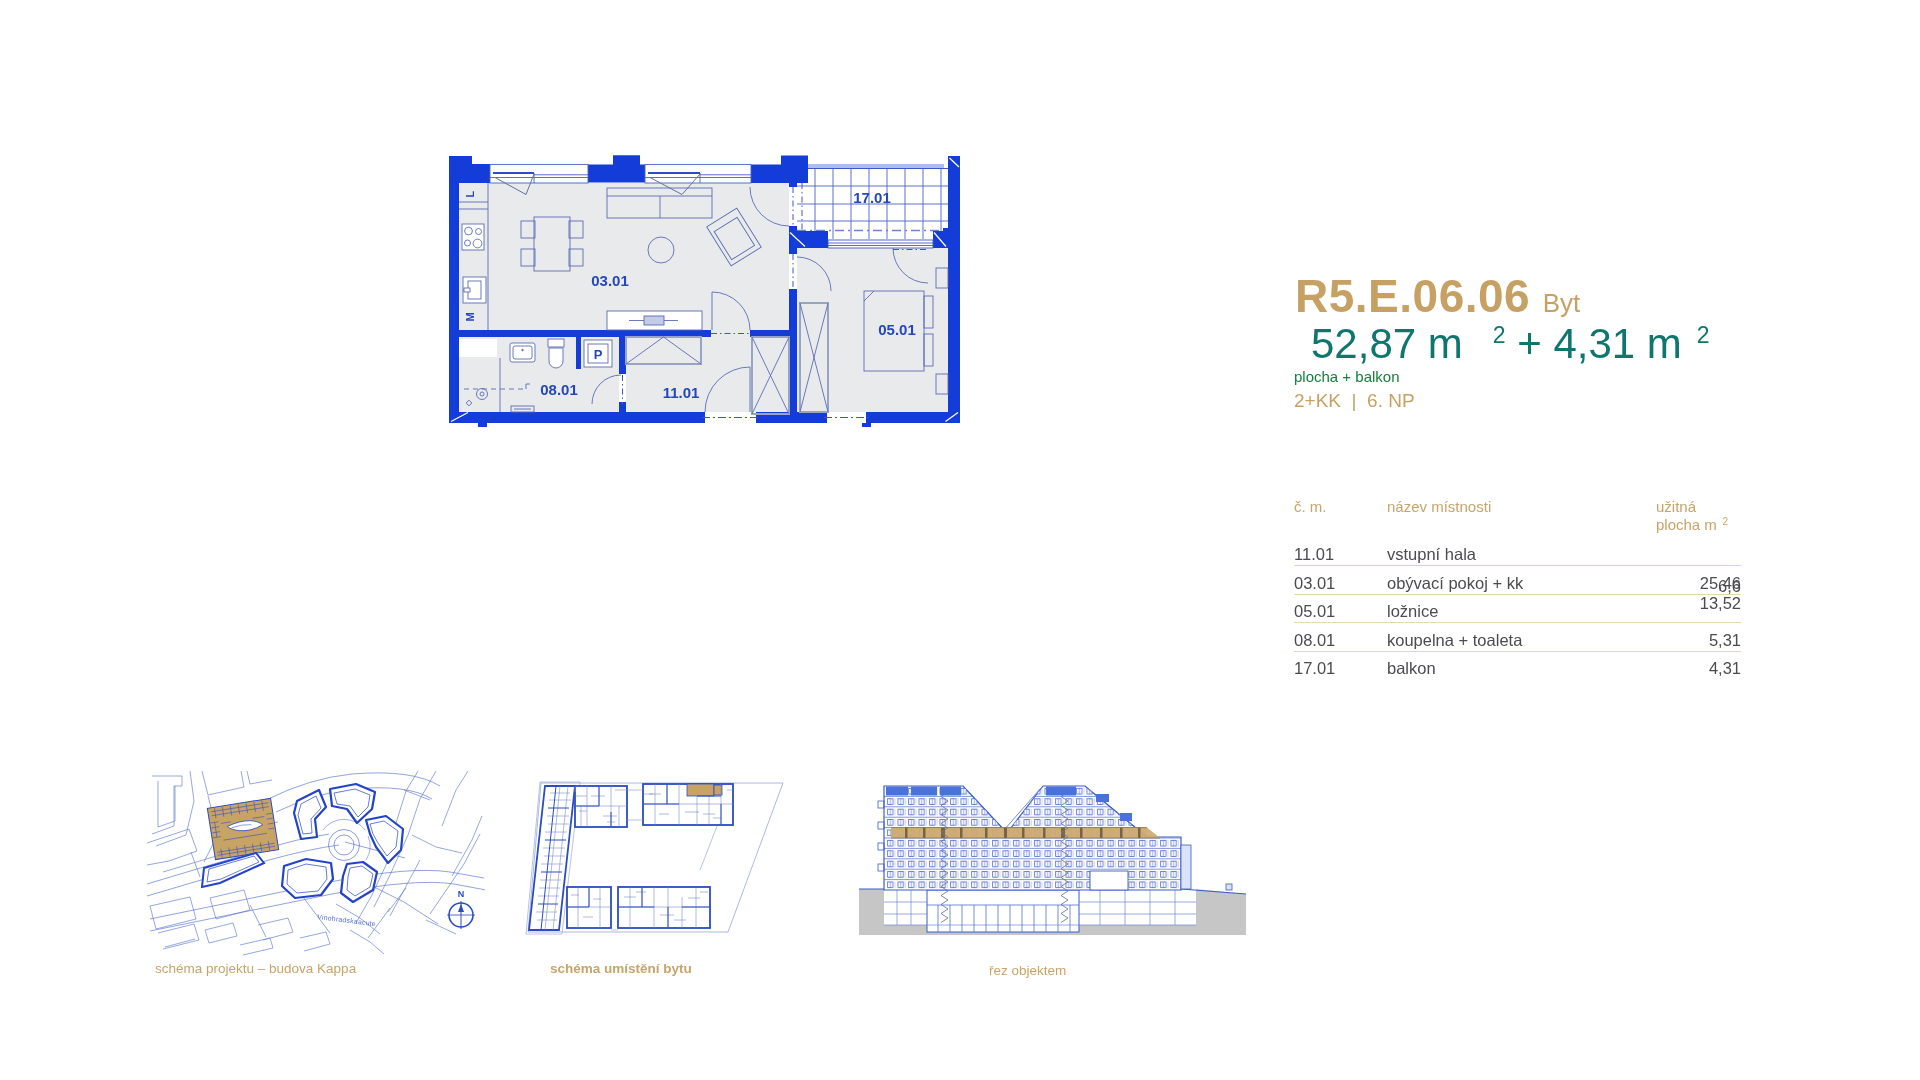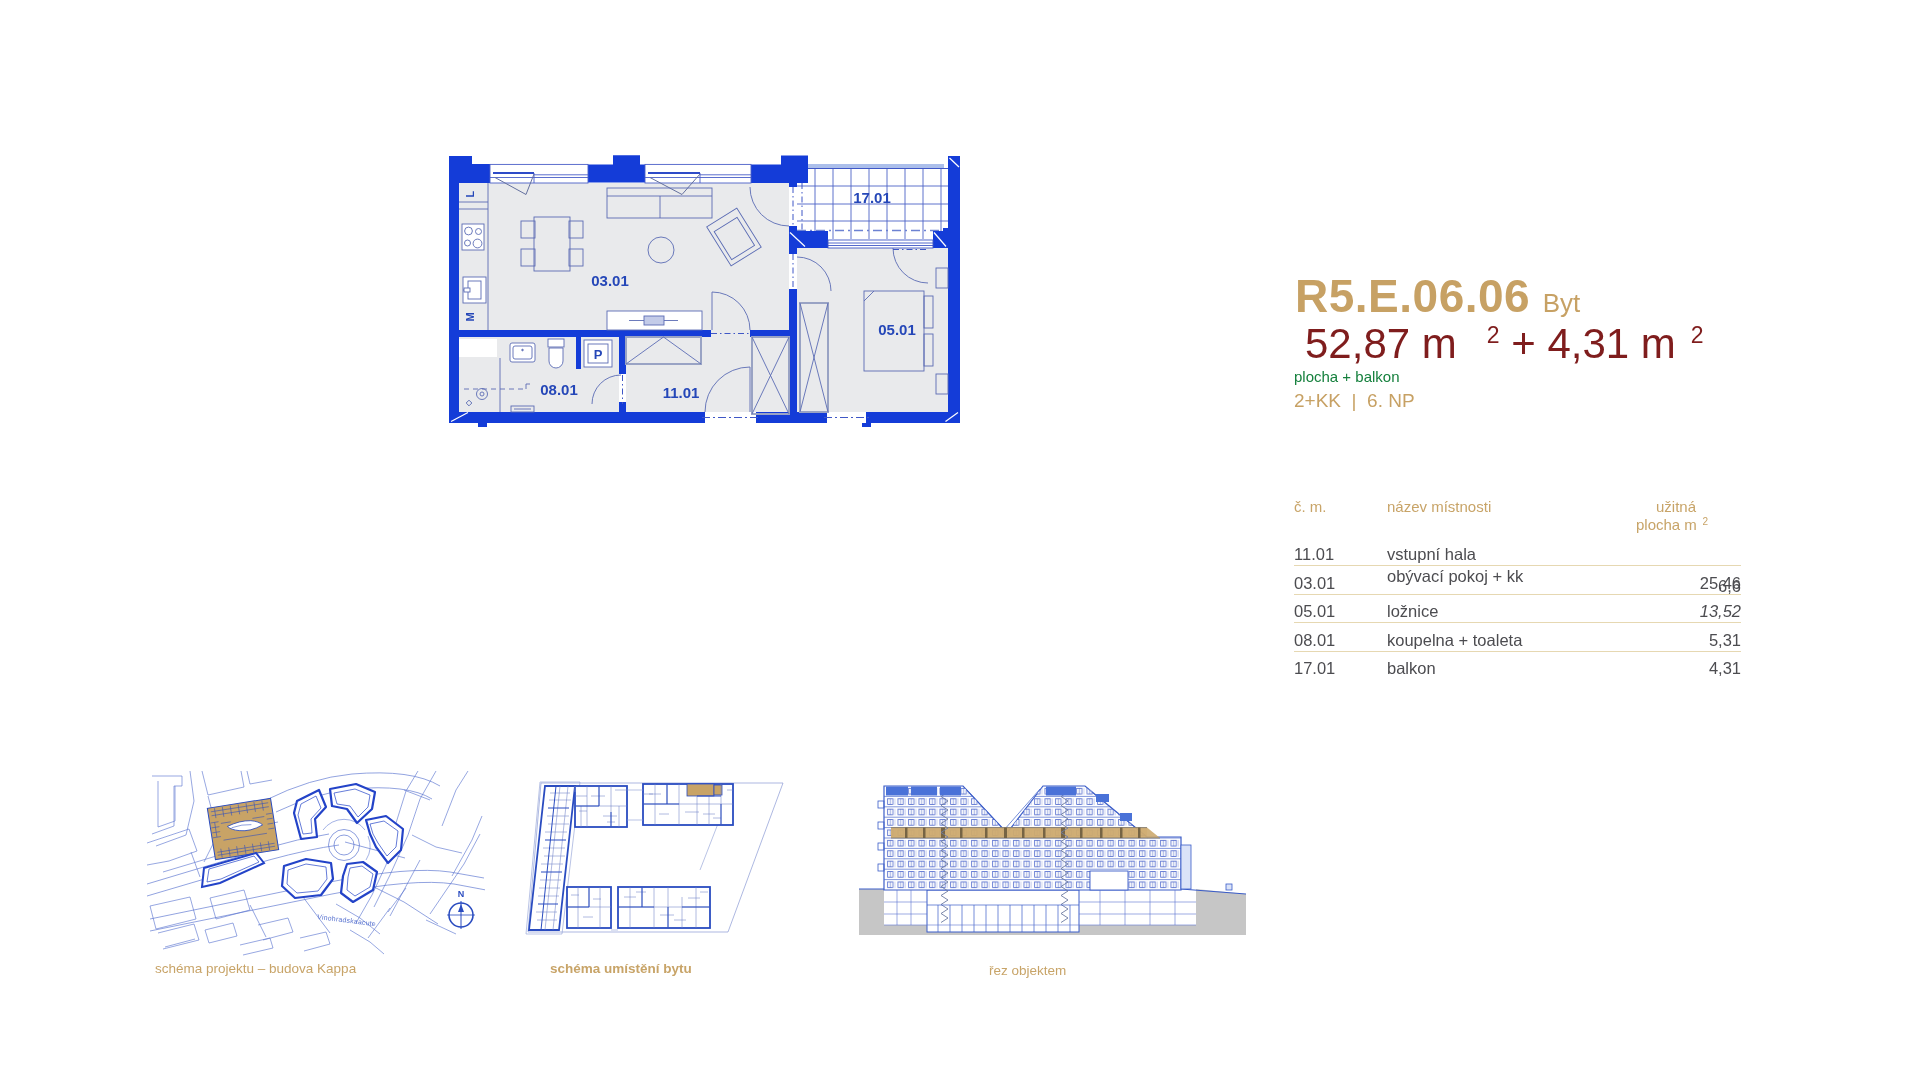--- a/index.html
+++ b/index.html
@@ -268,50 +268,50 @@
   <text x="559" y="395" font-family="Liberation Sans, sans-serif" font-size="15" font-weight="bold" fill="#2547b8" text-anchor="middle">08.01</text>
 
   <text x="681" y="398" font-family="Liberation Sans, sans-serif" font-size="15" font-weight="bold" fill="#2547b8" text-anchor="middle">11.01</text>
 </g>
 </svg>
 
 <div class="abs" style="left:1294px;top:0;width:480px;">
 
   <div class="abs" style="left:1px;top:273px;line-height:1;color:#c7a164;white-space:nowrap;"><span style="font-size:46px;font-weight:bold;letter-spacing:0.5px;">R5.E.06.06</span> <span style="font-size:26px;margin-left:8px;">Byt</span></div>
 
-  <div class="abs" style="left:11px;top:323px;line-height:1;color:#7f1d1d;font-size:42px;white-space:nowrap;">52,87 m<span style="font-size:23px;vertical-align:15px;margin-left:30px;">2</span> + 4,31 m<span style="font-size:23px;vertical-align:15px;margin-left:15px;">2</span></div>
+  <div class="abs" style="left:17px;top:323px;line-height:1;color:#0f766e;font-size:42px;white-space:nowrap;">52,87 m<span style="font-size:23px;vertical-align:15px;margin-left:30px;">2</span> + 4,31 m<span style="font-size:23px;vertical-align:15px;margin-left:15px;">2</span></div>
 
   <div class="abs" style="left:0;top:369px;line-height:1;color:#15803d;font-size:15px;">plocha + balkon</div>
 
   <div class="abs" style="left:0;top:391px;line-height:1;color:#c7a164;font-size:19px;">2+KK&nbsp; |&nbsp; 6. NP</div>
 </div>
 
 <div class="abs" style="left:1294px;top:495px;width:447px;height:200px;font-size:16.5px;color:#4c4c50;line-height:1;">
 
   <span class="abs" style="left:0;top:4px;color:#c8a468;font-size:15px;">č. m.</span>
   <span class="abs" style="left:93px;top:4px;color:#c8a468;font-size:15px;">název místnosti</span>
   <span class="abs" style="left:362px;top:4px;color:#c8a468;font-size:15px;">užitná</span>
-  <span class="abs" style="left:342px;top:22px;color:#c8a468;font-size:15px;">plocha m<span style="font-size:10px;vertical-align:5px;">&nbsp;&nbsp;2</span></span>
+  <span class="abs" style="left:362px;top:22px;color:#c8a468;font-size:15px;">plocha m<span style="font-size:10px;vertical-align:5px;">&nbsp;&nbsp;2</span></span>
 
   <div class="abs" style="left:0;top:70px;width:447px;height:1px;background:#e6d8b2;"></div>
   <div class="abs" style="left:0;top:98.5px;width:447px;height:1px;background:#e6d8b2;"></div>
   <div class="abs" style="left:0;top:127px;width:447px;height:1px;background:#e6d8b2;"></div>
   <div class="abs" style="left:0;top:155.5px;width:447px;height:1px;background:#e6d8b2;"></div>
 
   <span class="abs" style="left:0;top:51px;">11.01</span>
   <span class="abs" style="left:93px;top:51px;">vstupní hala</span>
   <span class="abs" style="right:0;top:51px;margin-top:32px;">6,6</span>
 
   <span class="abs" style="left:0;top:79.5px;">03.01</span>
-  <span class="abs" style="left:93px;top:73px;">obývací pokoj + kk</span>
+  <span class="abs" style="left:93px;top:80px;">obývací pokoj + kk</span>
   <span class="abs" style="right:0;top:79.5px;">25,46</span>
 
   <span class="abs" style="left:0;top:108px;">05.01</span>
   <span class="abs" style="left:93px;top:108px;">ložnice</span>
-  <span class="abs" style="right:0;top:108px;font-style:italic;">13,52</span>
+  <span class="abs" style="right:0;top:100px;">13,52</span>
 
   <span class="abs" style="left:0;top:136.5px;">08.01</span>
   <span class="abs" style="left:93px;top:136.5px;">koupelna + toaleta</span>
   <span class="abs" style="right:0;top:136.5px;">5,31</span>
 
   <span class="abs" style="left:0;top:165px;">17.01</span>
   <span class="abs" style="left:93px;top:165px;">balkon</span>
   <span class="abs" style="right:0;top:165px;">4,31</span>
 </div>
 

